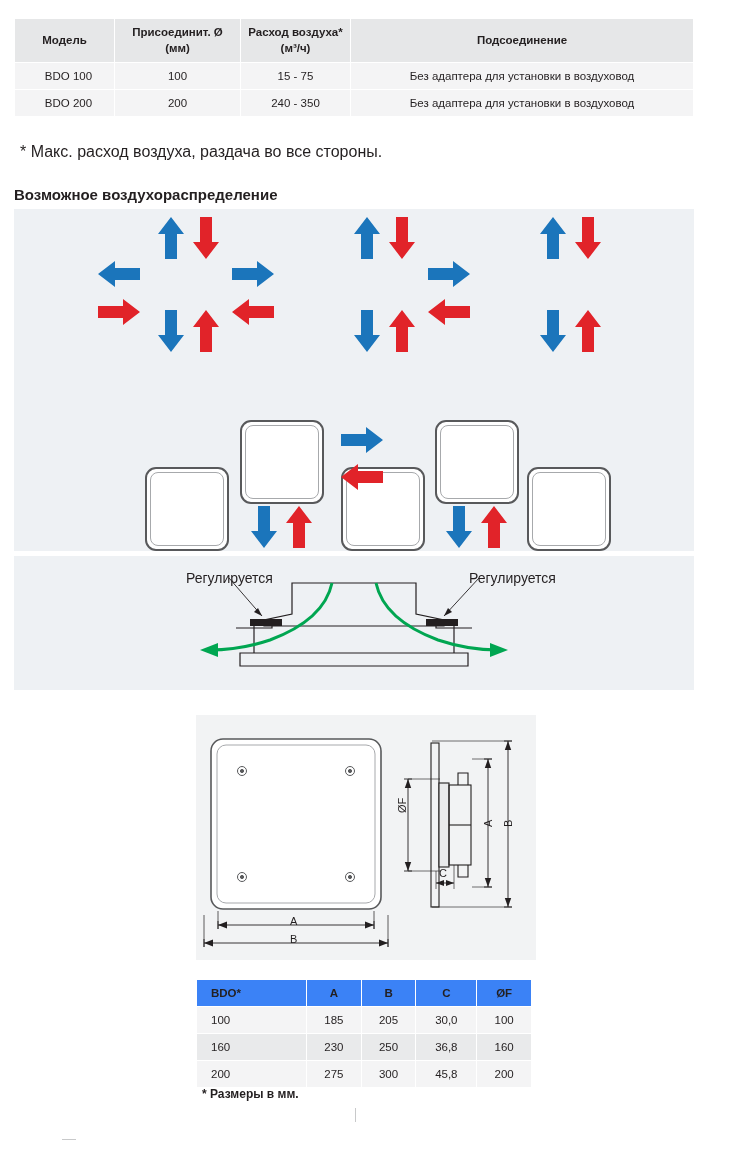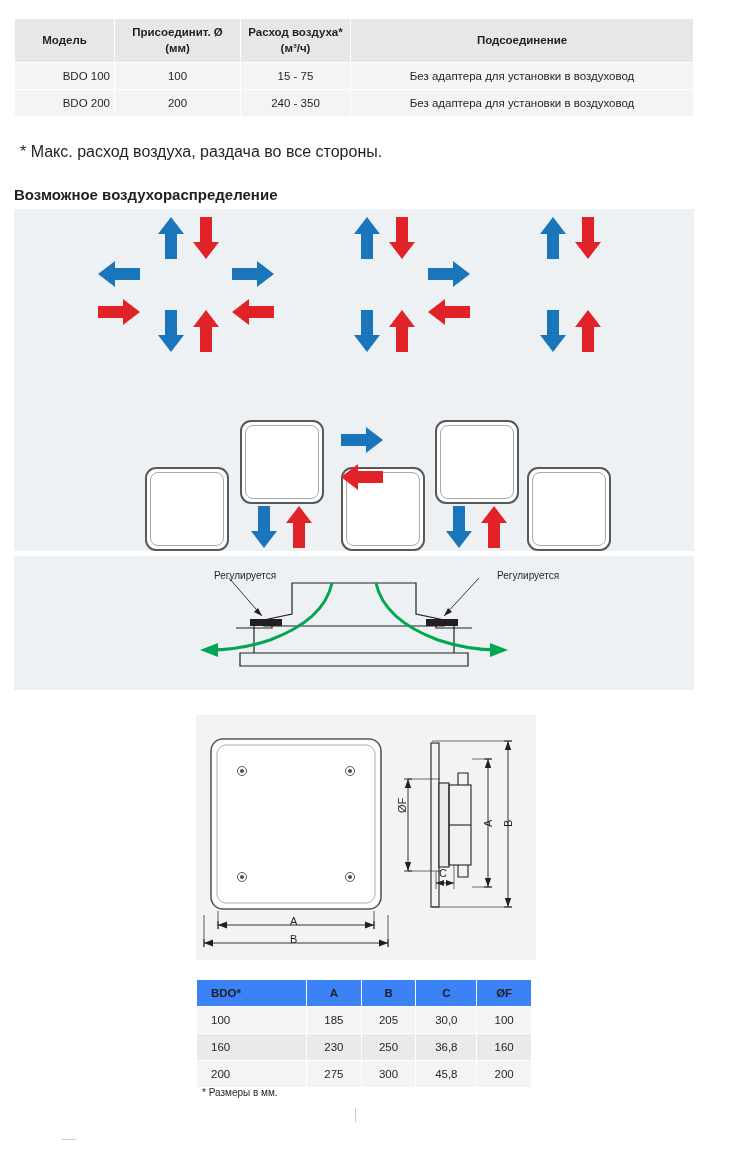--- a/index.html
+++ b/index.html
@@ -35,21 +35,21 @@
     color: #231f20;
   }
   .spec-table td {
     border: 1px solid #ffffff;
     padding: 7px 4px;
     text-align: center;
     color: #231f20;
   }
   .spec-table tr.row-odd td { background: #f4f4f5; }
   .spec-table tr.row-even td { background: #e9eaeb; }
-  .spec-table td.model-cell { text-align: right; padding-left: 12px; }
+  .spec-table td.model-cell { text-align: center; padding-left: 12px; }
   .col-model { width: 100px; }
   .col-dia   { width: 126px; margin-top: 38px; }
   .col-flow  { width: 110px; margin-top: 20px; }
 
   .footnote-1 {
     position: absolute;
     left: 20px;
     top: 143px;
     font-size: 16px;
     color: #231f20;
@@ -108,23 +108,22 @@
 
   svg.arrow-layer {
     position: absolute;
     left: 0; top: 0;
     width: 100%; height: 100%;
     overflow: visible;
   }
 
   .lbl-adjust {
     position: absolute;
-    font-size: 10px;
-    color: #231f20;
-    margin-left: 28px;
+    font-size: 14px;
+    color: #231f20;
   }
 
   
   .dims-table {
     position: absolute;
     left: 196px;
     top: 979px;
     width: 336px;
     border-collapse: collapse;
     font-size: 11.5px;
@@ -143,22 +142,22 @@
   }
   .dims-table tr.row-odd td { background: #f4f4f5; }
   .dims-table tr.row-even td { background: #e9eaeb; }
   .dims-table td.first-col, .dims-table th.first-col {
     text-align: left; padding-left: 14px; width: 110px;
   }
   .footnote-2 {
     position: absolute;
     left: 202px;
     top: 1087px;
-    font-size: 10px;
-    font-weight: normal;
+    font-size: 12px;
+    font-weight: bold;
     color: #231f20;
     text-align: center;
   }
   .page-tick {
     position: absolute;
     left: 355px;
     top: 1108px;
     width: 1px;
     height: 14px;
     background: #c8c9ca;

